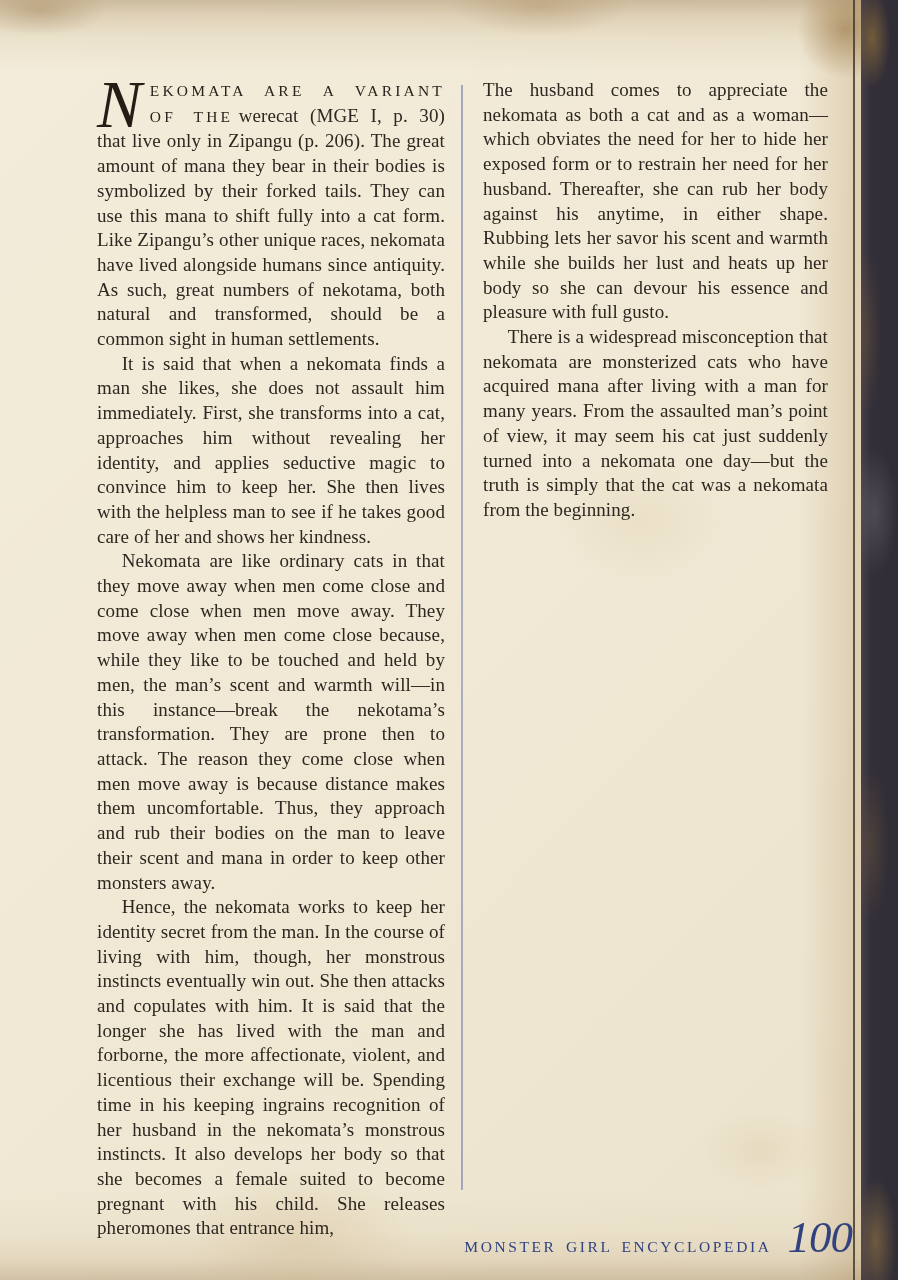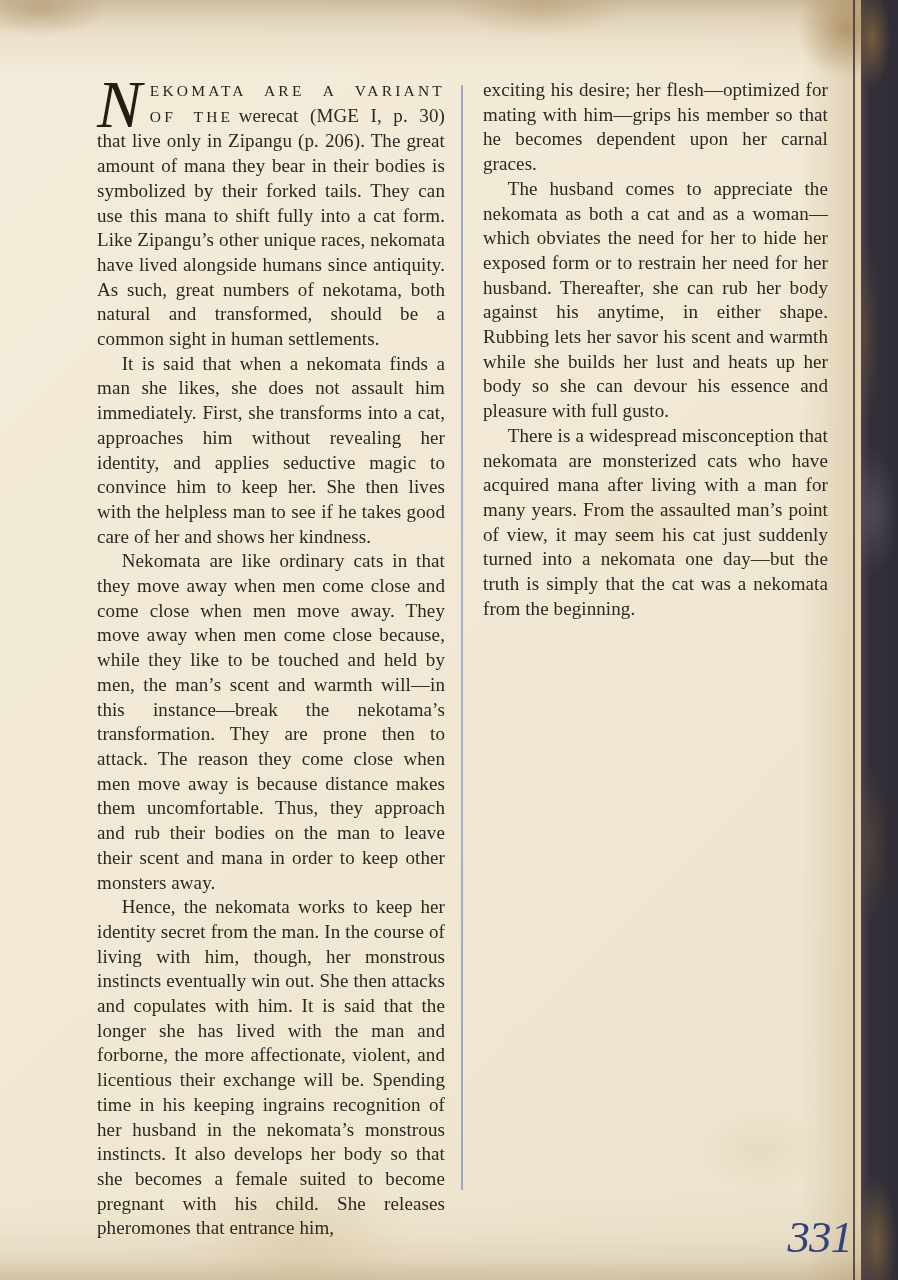--- a/index.html
+++ b/index.html
@@ -118,26 +118,26 @@
         <p class="para">It is said that when a nekomata finds a man she likes, she does not assault him immediately. First, she transforms into a cat, approaches him without revealing her identity, and applies seductive magic to convince him to keep her. She then lives with the helpless man to see if he takes good care of her and shows her kindness.</p>
         <p class="para">Nekomata are like ordinary cats in that they move away when men come close and come close when men move away. They move away when men come close because, while they like to be touched and held by men, the man’s scent and warmth will—in this instance—break the nekotama’s transformation. They are prone then to attack. The reason they come close when men move away is because distance makes them uncomfortable. Thus, they approach and rub their bodies on the man to leave their scent and mana in order to keep other monsters away.</p>
         <p class="para">Hence, the nekomata works to keep her identity secret from the man. In the course of living with him, though, her monstrous instincts eventually win out. She then attacks and copulates with him. It is said that the longer she has lived with the man and forborne, the more affectionate, violent, and licentious their exchange will be. Spending time in his keeping ingrains recognition of her husband in the nekomata’s monstrous instincts. It also develops her body so that she becomes a female suited to become pregnant with his child. She releases pheromones that entrance him,</p>
       </div>
   </div>
 
   <div class="divider"></div>
 
   <div class="col col-right">
     <div class="plist">
-        <p class="para">exciting his desire; her flesh—optimized for mating with him—grips his member so that he becomes dependent upon her carnal graces.</p>
         <p class="para">The husband comes to appreciate the nekomata as both a cat and as a woman—which obviates the need for her to hide her exposed form or to restrain her need for her husband. Thereafter, she can rub her body against his anytime, in either shape. Rubbing lets her savor his scent and warmth while she builds her lust and heats up her body so she can devour his essence and pleasure with full gusto.</p>
         <p class="para">There is a widespread misconception that nekomata are monsterized cats who have acquired mana after living with a man for many years. From the assaulted man’s point of view, it may seem his cat just suddenly turned into a nekomata one day—but the truth is simply that the cat was a nekomata from the beginning.</p>
       </div>
   </div>
 
   <div class="footer">
-    <span class="page-number">331</span>
+    <span class="book-title">MONSTER GIRL ENCYCLOPEDIA</span>
+    <span class="page-number">100</span>
   </div>
 
   <div class="edge-line"></div>
   <div class="edge-band"></div>
 
 </div>
 
 </body></html>

